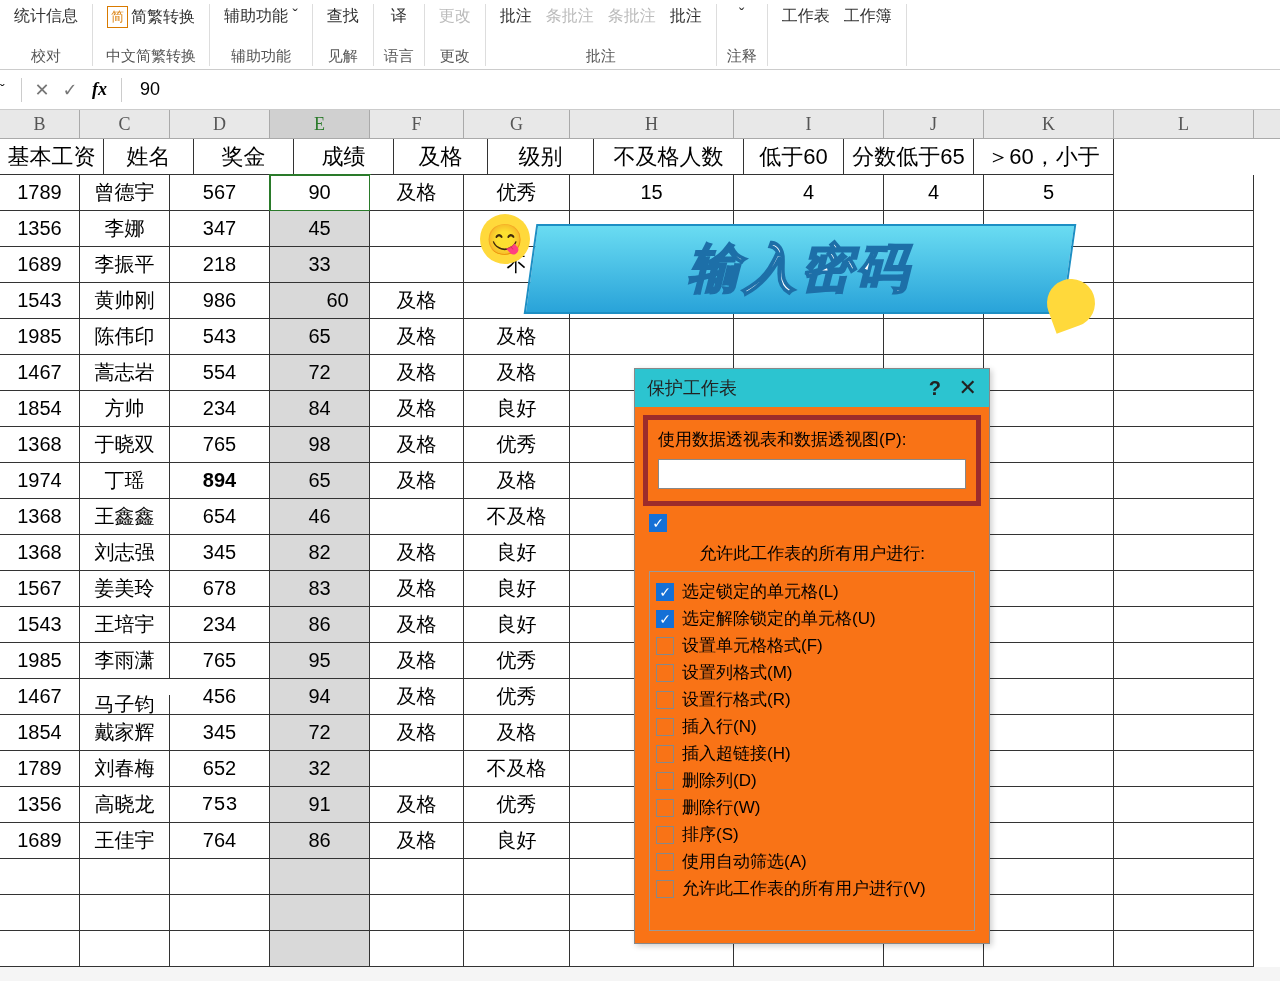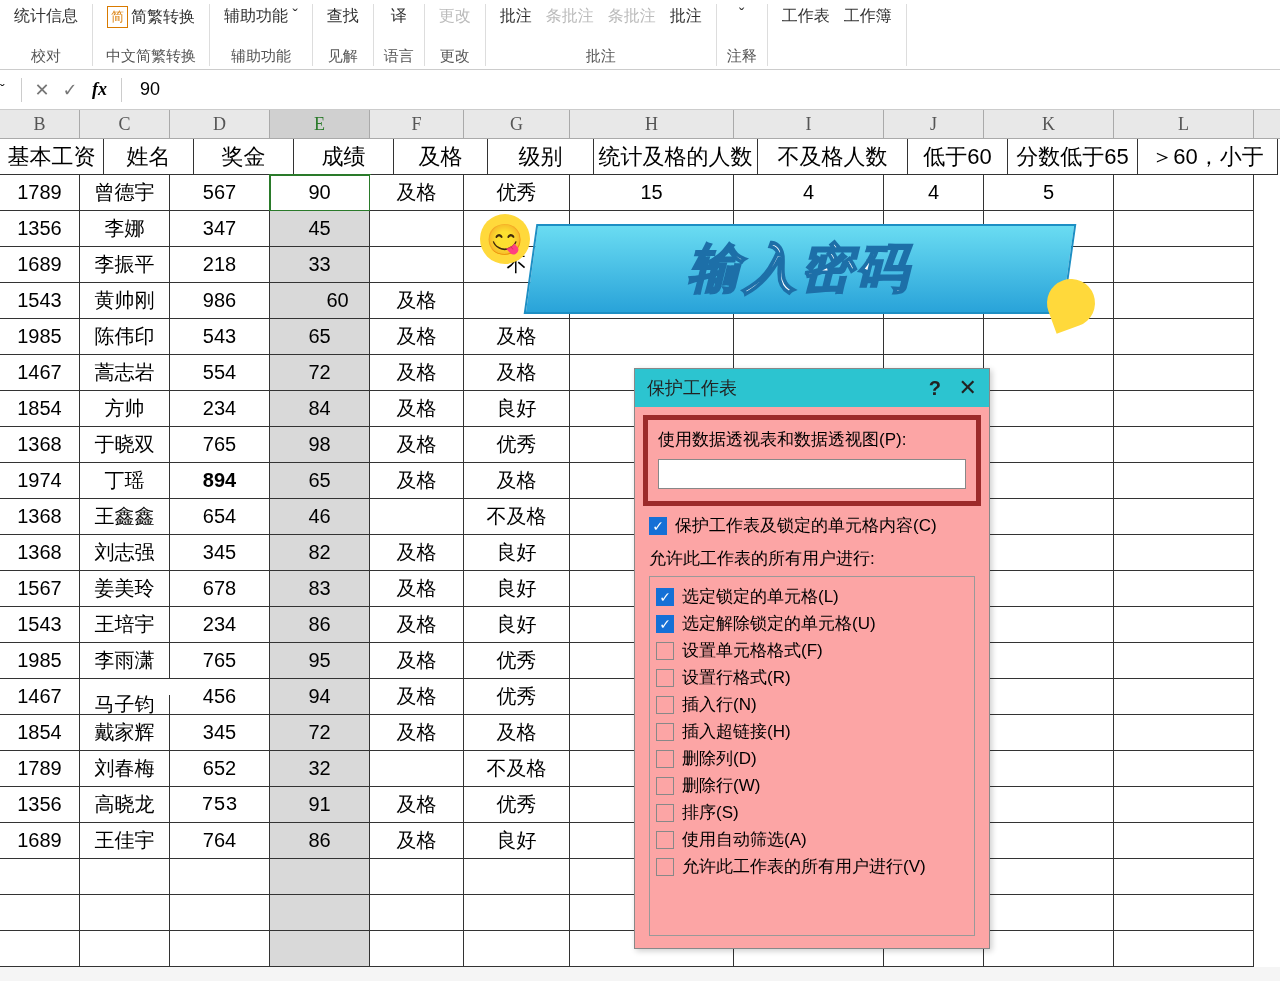--- a/index.html
+++ b/index.html
@@ -28,32 +28,32 @@
 .cell.header { font-size: 22px; }
 .cell.sel { background: #d9d9d9; }
 .cell.active-sel { background: #fff; outline: 2px solid #2a7a2a; outline-offset: -1px; }
 
 .banner { position: absolute; left: 480px; top: 214px; width: 610px; height: 108px; z-index: 5; }
 .banner-box { position: absolute; left: 50px; top: 10px; width: 540px; height: 90px; background: linear-gradient(#6adcf2, #29a3d9); border: 2px solid #1d8fc4; transform: skewX(-8deg); display: flex; align-items: center; justify-content: center; }
 .banner-text { font-size: 52px; font-weight: 900; color: #fff; -webkit-text-stroke: 2px #1d6fa8; transform: skewX(8deg); letter-spacing: 4px; font-style: italic; }
 .emoji { position: absolute; left: 0; top: 0; width: 50px; height: 50px; border-radius: 50%; background: #ffd93b; display: flex; align-items: center; justify-content: center; font-size: 30px; }
 .arrow-back { position: absolute; right: -5px; bottom: -5px; width: 48px; height: 48px; background: #ffd93b; border-radius: 50% 50% 50% 0; transform: rotate(-20deg); }
 
-.dialog { position: absolute; left: 634px; top: 368px; width: 356px; background: #fca5a5; border: 1px solid #888; z-index: 10; box-shadow: 2px 2px 6px rgba(0,0,0,0.2); }
+.dialog { position: absolute; left: 634px; top: 368px; width: 356px; background: #f97316; border: 1px solid #888; z-index: 10; box-shadow: 2px 2px 6px rgba(0,0,0,0.2); }
 .dlg-title { background: #2cc4d0; height: 38px; display: flex; align-items: center; padding: 0 12px; font-size: 18px; color: #222; position: relative; }
 .dlg-help { position: absolute; right: 48px; font-size: 20px; font-weight: bold; }
 .dlg-close { position: absolute; right: 12px; font-size: 22px; }
 .dlg-body { padding: 12px 14px; }
 .dlg-hl { border: 5px solid #9c2b2b; padding: 8px 10px 12px 10px; margin: -4px -6px 8px -6px; }
 .dlg-pw-label { font-size: 17px; margin-bottom: 8px; }
 .dlg-pw-input { width: 100%; height: 30px; border: 1px solid #888; }
 .dlg-chk-row { display: flex; align-items: center; gap: 8px; font-size: 17px; margin: 4px 0; }
 .chk { width: 18px; height: 18px; border: 1px solid #888; display: inline-flex; align-items: center; justify-content: center; font-size: 14px; color: #fff; }
 .chk.checked { background: #1570d6; border-color: #1570d6; }
-.dlg-listlabel { font-size: 17px; margin: 10px 0 6px 0; }
+.dlg-listlabel { font-size: 17px; margin: 10px 0 6px 0; text-align: center; }
 .dlg-list { border: 1px solid #999; height: 360px; overflow-y: scroll; padding: 4px 6px; }
 .dlg-list::-webkit-scrollbar { width: 16px; }
 .dlg-list::-webkit-scrollbar-thumb { background: #bbb; }
 .dlg-list::-webkit-scrollbar-track { background: #eee; }
 </style>
 </head>
 <body>
 
 <div class="ribbon" id="ribbon">
     <div class="ribbon-group">
@@ -168,21 +168,20 @@
       <div class="col-h" style="width: 140px;">L</div>
     </div>
   <div id="rows">
       <div class="row">
         <div class="cell header" style="width: 104px;">基本工资</div>
         <div class="cell header" style="width: 90px;">姓名</div>
         <div class="cell header" style="width: 100px;">奖金</div>
         <div class="cell header" style="width: 100px;">成绩</div>
         <div class="cell header" style="width: 94px;">及格</div>
         <div class="cell header" style="width: 106px;">级别</div>
-        <div class="cell header" style="width: 164px;">统计及格的人数</div>
         <div class="cell header" style="width: 150px;">不及格人数</div>
         <div class="cell header" style="width: 100px;">低于60</div>
         <div class="cell header" style="width: 130px;">分数低于65</div>
         <div class="cell header" style="width: 140px;">＞60，小于</div>
       </div>
       <div class="row">
         <div class="cell" style="width: 80px;">1789</div>
         <div class="cell" style="width: 90px;">曾德宇</div>
         <div class="cell" style="width: 100px;">567</div>
         <div class="cell active-sel" style="width: 100px;">90</div>
@@ -484,38 +483,41 @@
     <span class="dlg-help">?</span>
     <span class="dlg-close">✕</span>
   </div>
   <div class="dlg-body">
     <div class="dlg-hl">
       <div class="dlg-pw-label">使用数据透视表和数据透视图(P):</div>
       <input class="dlg-pw-input" type="password" style="">
     </div>
     <div class="dlg-chk-row">
       <span class="chk checked">✓</span>
-      <span>保护工作表及锁定的单元格内容(C)</span>
     </div>
     <div class="dlg-listlabel">允许此工作表的所有用户进行:</div>
     <div class="dlg-list" id="perms">
         <div class="dlg-chk-row">
           <span class="chk checked">✓</span>
           <span>选定锁定的单元格(L)</span>
         </div>
         <div class="dlg-chk-row">
           <span class="chk checked">✓</span>
           <span>选定解除锁定的单元格(U)</span>
         </div>
         <div class="dlg-chk-row">
           <span class="chk"></span>
           <span>设置单元格格式(F)</span>
         </div>
         <div class="dlg-chk-row">
           <span class="chk"></span>
+          <span>设置列格式(M)</span>
+        </div>
+        <div class="dlg-chk-row">
+          <span class="chk"></span>
           <span>设置行格式(R)</span>
         </div>
         <div class="dlg-chk-row">
           <span class="chk"></span>
           <span>插入行(N)</span>
         </div>
         <div class="dlg-chk-row">
           <span class="chk"></span>
           <span>插入超链接(H)</span>
         </div>

